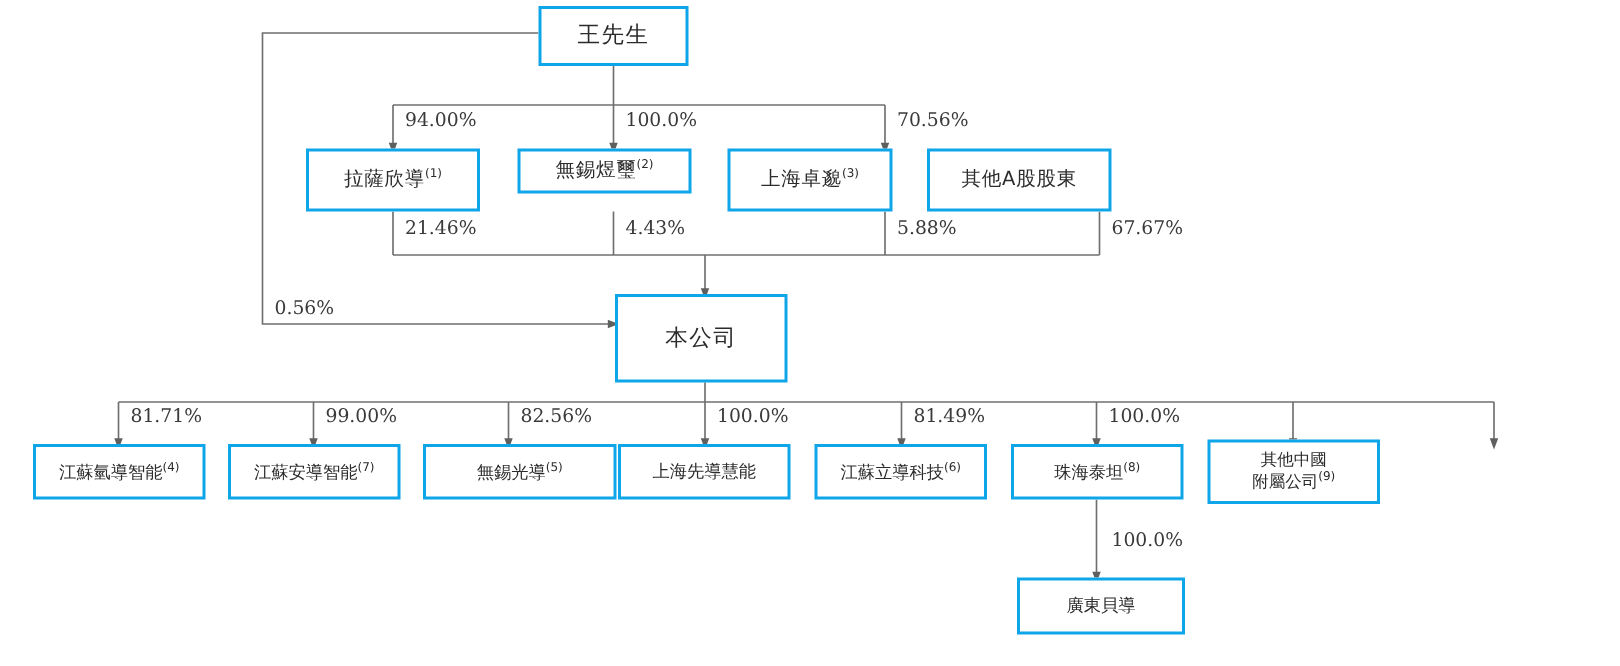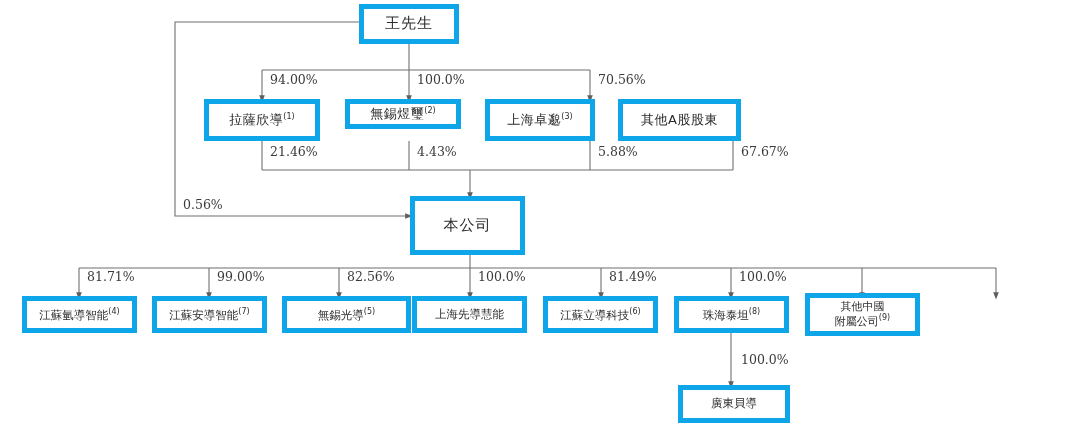--- a/index.html
+++ b/index.html
@@ -11,21 +11,21 @@
     position: relative;
     width: 1080px;
     height: 444px;
     background: #ffffff;
     font-family: "DejaVu Sans", "Liberation Sans", sans-serif;
     overflow: hidden;
   }
   .node {
     position: absolute;
     box-sizing: border-box;
-    border: 5px solid #0ea5e9;
+    border: 2px solid #0ea5e9;
     background: #ffffff;
     color: #2b2b2b;
     display: flex;
     align-items: center;
     justify-content: center;
     text-align: center;
     font-size: 13px;
     line-height: 1.15;
     letter-spacing: 0.5px;
     z-index: 3;

